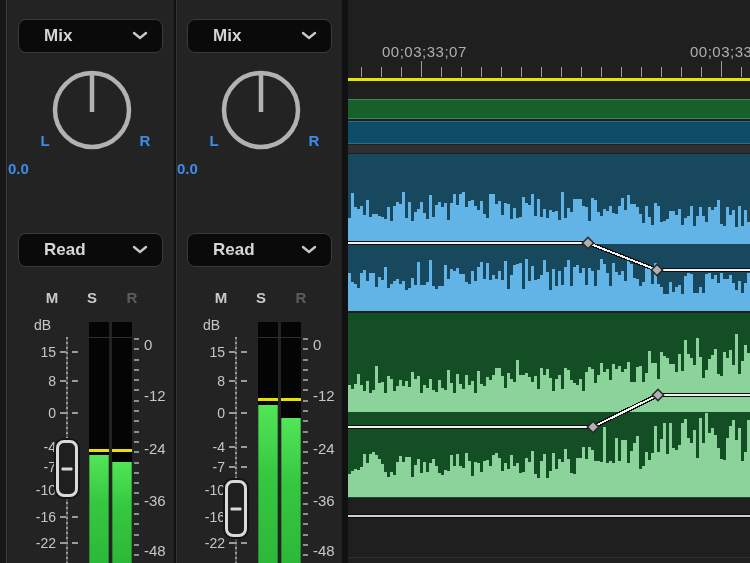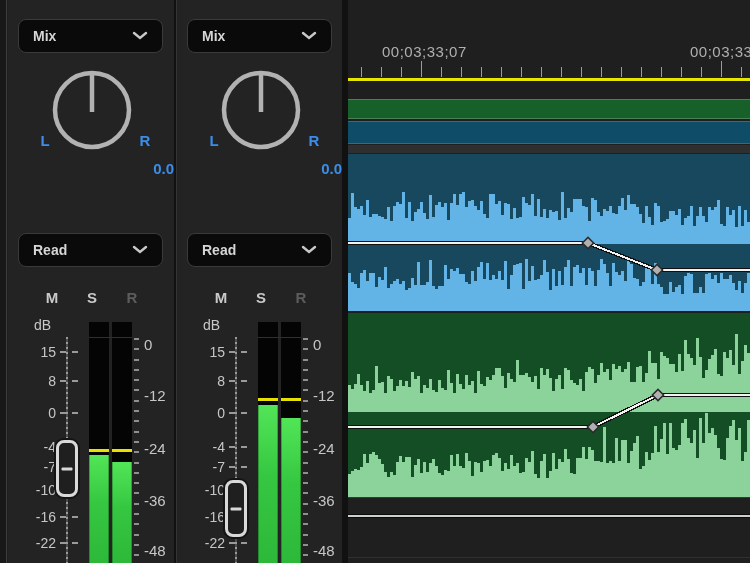--- a/index.html
+++ b/index.html
@@ -13,24 +13,24 @@
   }
   .rail { position:absolute; left:0; top:0; width:7px; height:100%; background:#181818; border-right:1px solid #3E3E3E; }
   .vdiv { position:absolute; top:0; height:100%; background:#111; }
   .strip { position:absolute; top:0; height:100%; width:166px; background:#232323; }
   .dropdown {
     position:absolute; left:10px; width:145px; height:34px;
     background:#0A0A0A; border:1px solid #3A3A3A; border-radius:8px;
     display:flex; align-items:center; justify-content:space-between;
     padding:0 14px; cursor:default;
   }
-  .dd-label { font-size:14px; font-weight:600; color:#D6D6D6; }
+  .dd-label { font-size:17px; font-weight:600; color:#D6D6D6;margin-left:11px; }
   .knob-svg { position:absolute; left:42px; top:68px; }
   .pan-lab { position:absolute; width:22px; text-align:center; top:132px; font-size:15px; font-weight:700; color:#3C8DE9; }
-  .pan-val { position:absolute; left:0; width:100%; text-align:right; top:160px; font-size:15px; font-weight:600; color:#3C8DE9; }
+  .pan-val { position:absolute; left:0; width:100%; text-align:left; top:160px; font-size:15px; font-weight:600; color:#3C8DE9; }
   .msr { position:absolute; left:32px; top:289px; width:104px; display:flex; justify-content:space-between; }
   .msr span { width:24px; text-align:center; font-size:15px; font-weight:700; color:#C9C9C9; }
   .msr span.dim { color:#5C5C5C; }
   .db-label { position:absolute; left:26px; top:317px; font-size:14px; color:#C8C8C8; }
   .fader-track { position:absolute; left:58px; top:337px; bottom:0; width:2px;
     background:repeating-linear-gradient(to bottom,#9A9A9A 0 2px,#4E4E4E 2px 5px); }
   .fader-label { position:absolute; left:8px; width:40px; text-align:right; font-size:14px; color:#C6C6C6; }
   .fader-tick { position:absolute; width:6px; height:2px; background:#9A9A9A; }
   .fader-handle { position:absolute; left:48px; width:22px; height:57px;
     background:#1F1F1F; border:3px solid #D9D9D9; border-radius:8px;

